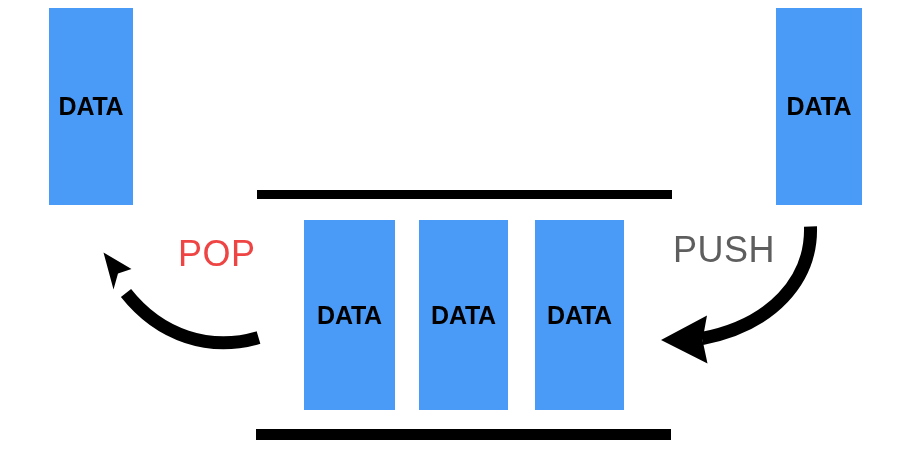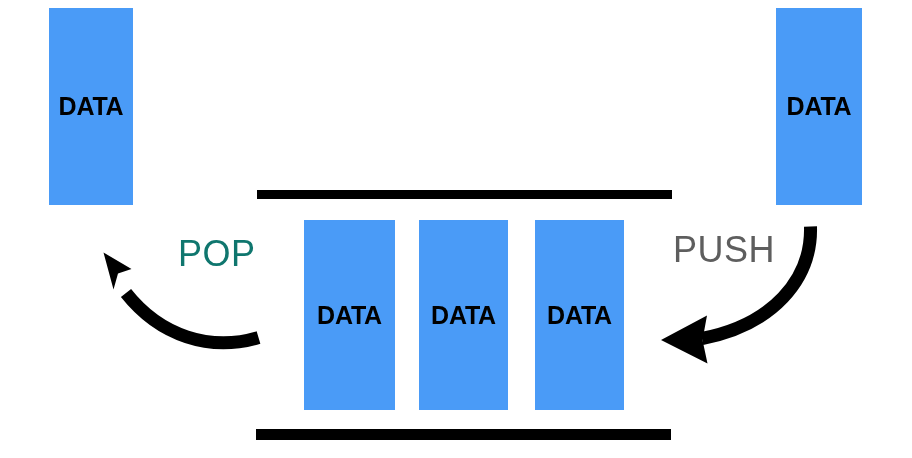--- a/index.html
+++ b/index.html
@@ -101,16 +101,16 @@
       <path class="arrow-stroke" d="M 258.5 337.5 C 210 352 160 336 126 293" stroke-width="13" stroke="#000000"></path>
       <path class="arrow-head" d="M 103.5 252.5 L 131.5 269.0 L 118.0 273.5 L 113.5 289.5 Z" fill="#000000"></path>
     </g>
 
     <g>
       <path class="arrow-stroke" d="M 810.5 226.5 C 812 280 772 325 702 338.5" stroke-width="13" stroke="#000000"></path>
       <path class="arrow-head" d="M 661.0 340.0 L 707.0 315.5 L 702.5 340.0 L 707.5 363.5 Z" fill="#000000"></path>
     </g>
   </svg>
 
-  <div class="op-label" id="pop-label" style="left: 178px; top: 236px; color: #0f766e;">POP</div>
+  <div class="op-label" id="pop-label" style="left: 178px; top: 236px; color: #ef4444;">POP</div>
   <div class="op-label" id="push-label" style="left: 673px; top: 232px; color: rgb(94, 94, 94);">PUSH</div>
 
 </div>
 
 </body></html>

